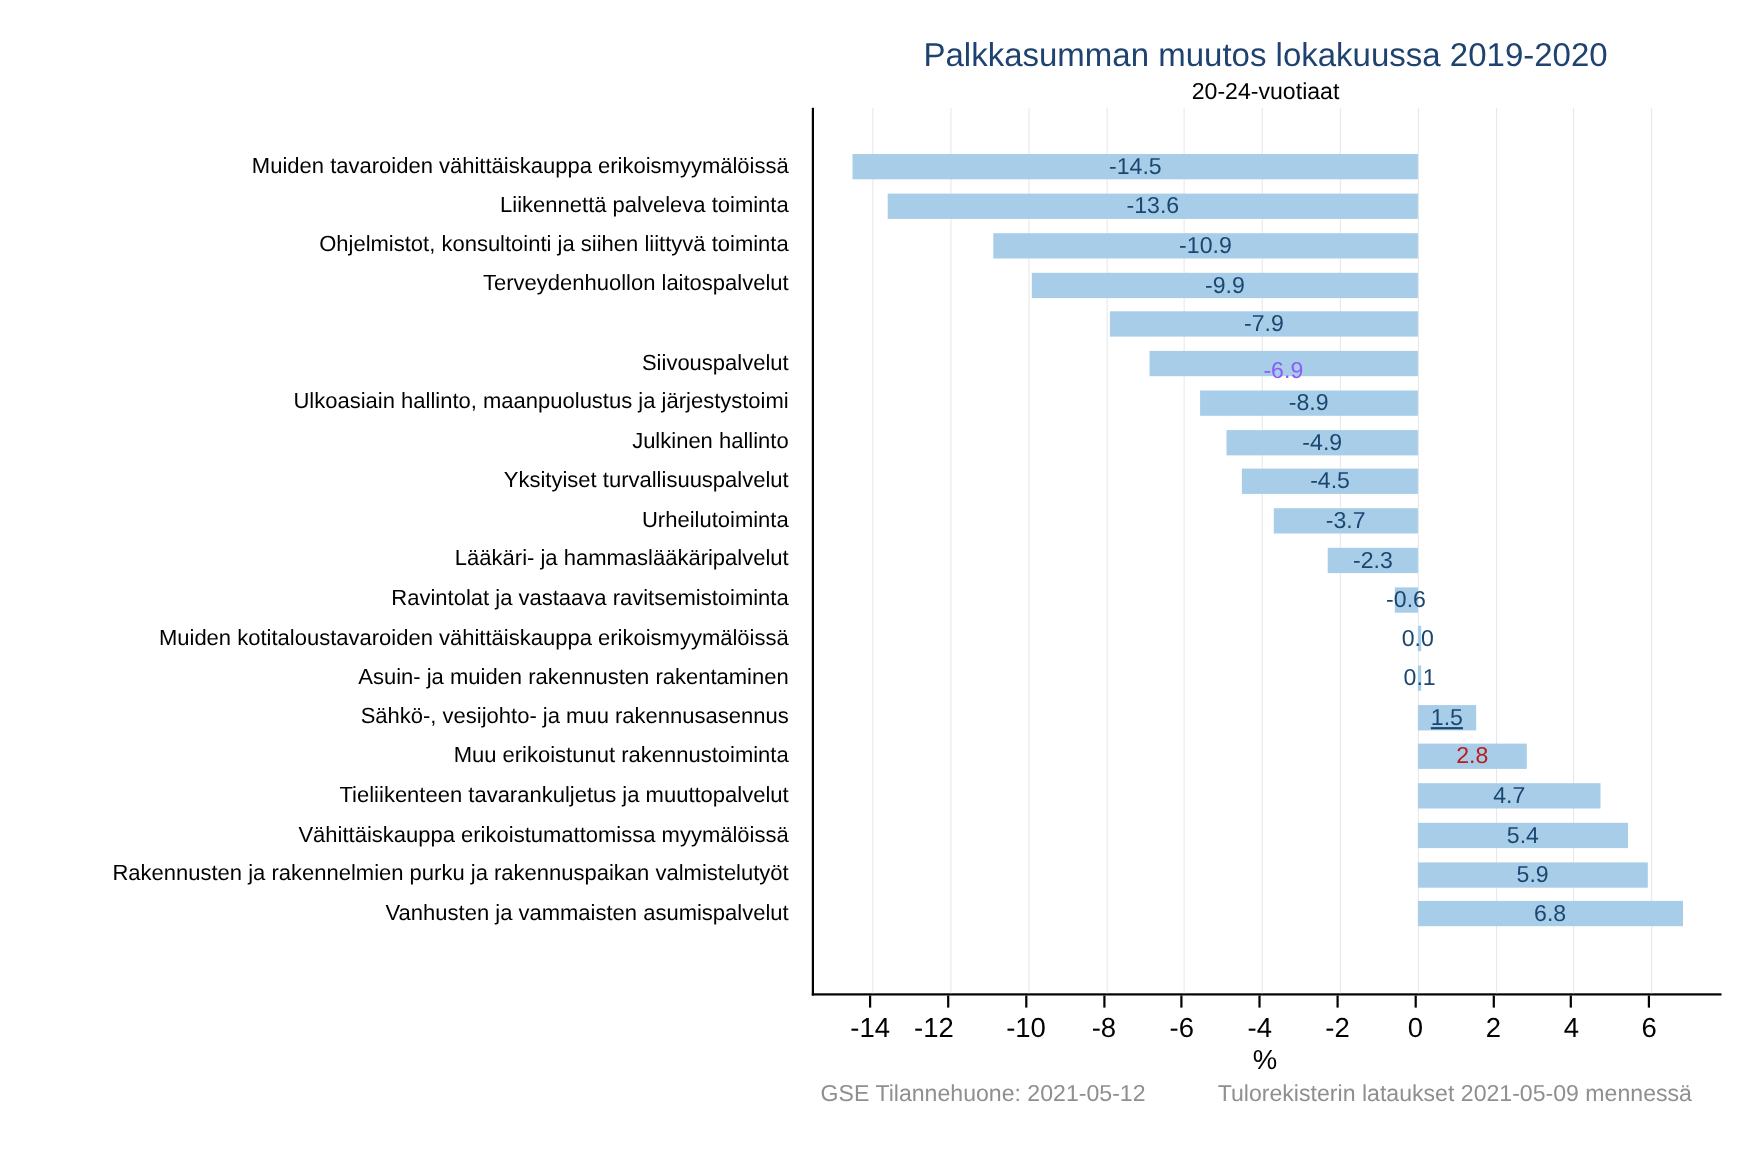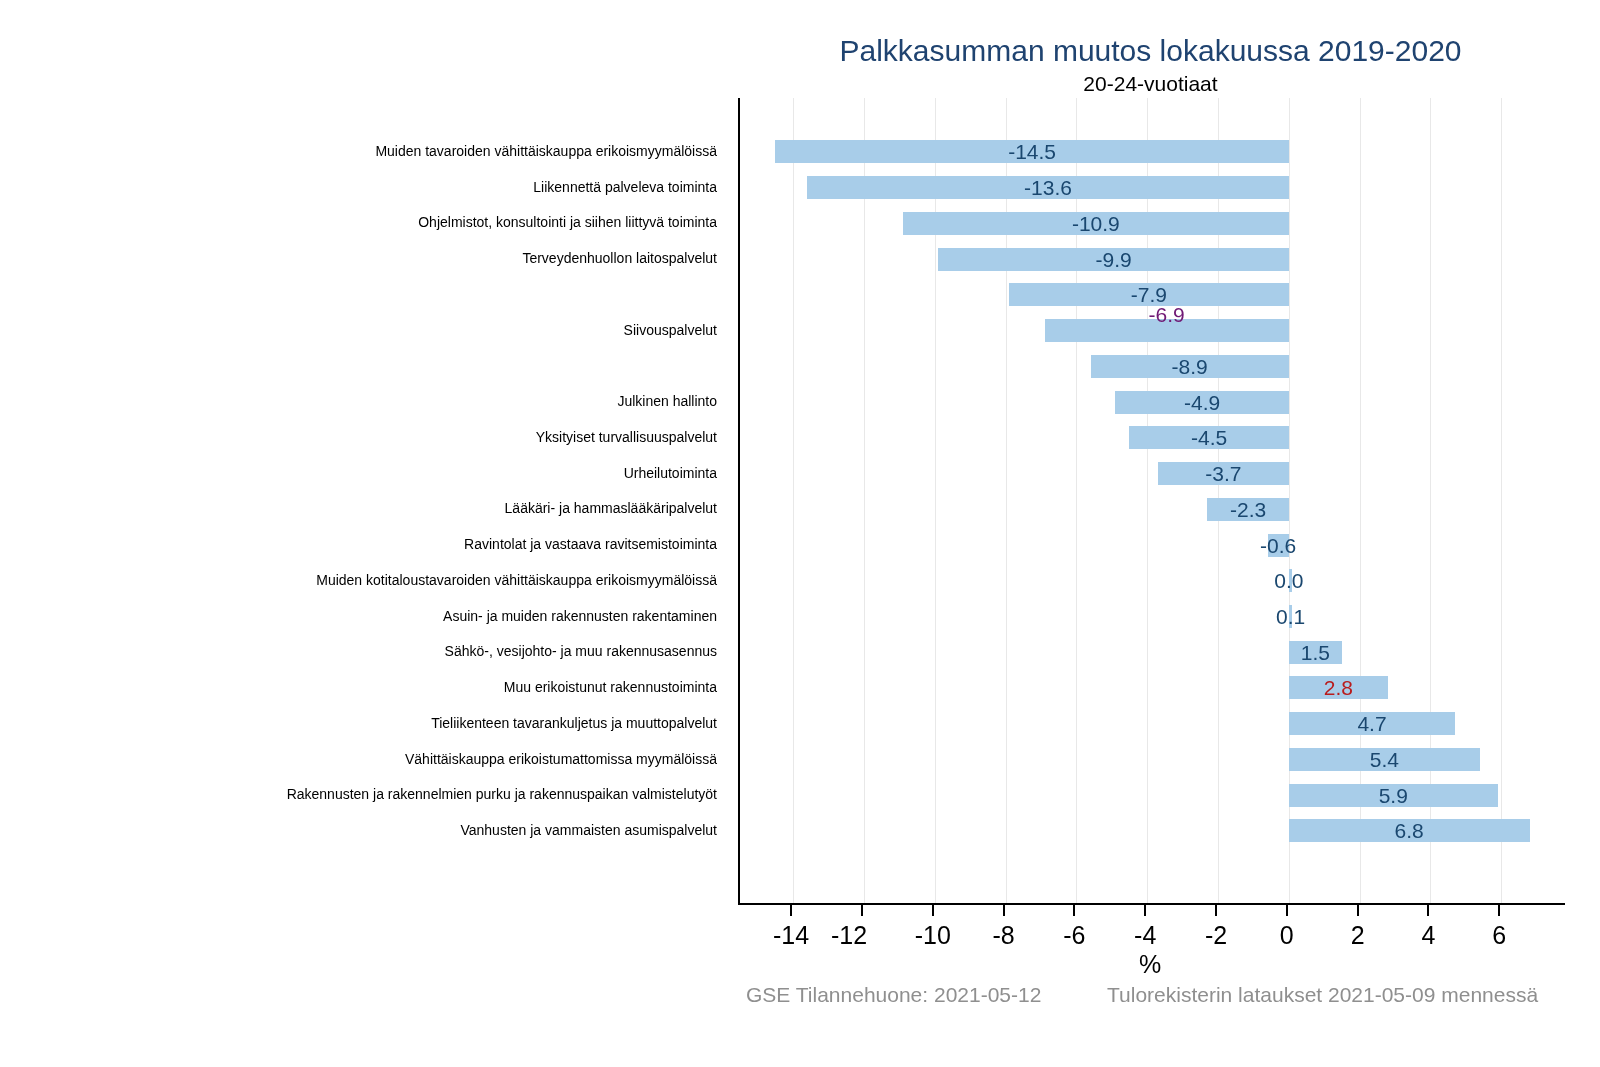--- a/index.html
+++ b/index.html
@@ -28,21 +28,21 @@
     white-space: nowrap;
   }
   .labels-layer {
     position: absolute;
     left: 0; top: 98px; width: 717px; height: 805px;
   }
   .cat-label {
     position: absolute;
     left: 0; right: 0;
     text-align: right;
-    font-size: 14px;
+    font-size: 20px;
     color: #000000;
     white-space: nowrap;
   }
   .plot {
     position: absolute;
     left: 738px; top: 98px;
     width: 825px; height: 805px;
     border-left: 2px solid #000000;
     border-bottom: 2px solid #000000;
     box-sizing: content-box;
@@ -106,20 +106,21 @@
 
   <div class="chart-title" style="color: rgb(31, 67, 112);">Palkkasumman muutos lokakuussa 2019-2020</div>
   <div class="chart-subtitle">20-24-vuotiaat</div>
 
   <div class="labels-layer">
       <div class="cat-label" style="top: 36px; height: 35.74px; line-height: 35.74px;">Muiden tavaroiden vähittäiskauppa erikoismyymälöissä</div>
       <div class="cat-label" style="top: 71.74px; height: 35.74px; line-height: 35.74px;">Liikennettä palveleva toiminta</div>
       <div class="cat-label" style="top: 143.22px; height: 35.74px; line-height: 35.74px;">Terveydenhuollon laitospalvelut</div>
       <div class="cat-label" style="top: 107.48px; height: 35.74px; line-height: 35.74px;">Ohjelmistot, konsultointi ja siihen liittyvä toiminta</div>
       <div class="cat-label" style="top: 214.7px; height: 35.74px; line-height: 35.74px;">Siivouspalvelut</div>
+      <div class="cat-label" style="top: 250.44px; height: 35.74px; line-height: 35.74px;">Ulkoasiain hallinto, maanpuolustus ja järjestystoimi</div>
       <div class="cat-label" style="top: 286.18px; height: 35.74px; line-height: 35.74px;">Julkinen hallinto</div>
       <div class="cat-label" style="top: 321.92px; height: 35.74px; line-height: 35.74px;">Yksityiset turvallisuuspalvelut</div>
       <div class="cat-label" style="top: 357.66px; height: 35.74px; line-height: 35.74px;">Urheilutoiminta</div>
       <div class="cat-label" style="top: 393.4px; height: 35.74px; line-height: 35.74px;">Lääkäri- ja hammaslääkäripalvelut</div>
       <div class="cat-label" style="top: 429.14px; height: 35.74px; line-height: 35.74px;">Ravintolat ja vastaava ravitsemistoiminta</div>
       <div class="cat-label" style="top: 464.88px; height: 35.74px; line-height: 35.74px;">Muiden kotitaloustavaroiden vähittäiskauppa erikoismyymälöissä</div>
       <div class="cat-label" style="top: 500.62px; height: 35.74px; line-height: 35.74px;">Asuin- ja muiden rakennusten rakentaminen</div>
       <div class="cat-label" style="top: 536.36px; height: 35.74px; line-height: 35.74px;">Sähkö-, vesijohto- ja muu rakennusasennus</div>
       <div class="cat-label" style="top: 572.1px; height: 35.74px; line-height: 35.74px;">Muu erikoistunut rakennustoiminta</div>
       <div class="cat-label" style="top: 607.84px; height: 35.74px; line-height: 35.74px;">Tieliikenteen tavarankuljetus ja muuttopalvelut</div>
@@ -147,39 +148,39 @@
         <div class="bar-value" style="left: 292.114px; top: 42.37px; color: rgb(26, 71, 111);">-14.5</div>
         <div class="bar" style="left: 67.2747px; width: 481.545px; top: 78.11px; background: rgb(168, 205, 233);"></div>
         <div class="bar-value" style="left: 308.047px; top: 78.11px; color: rgb(26, 71, 111);">-13.6</div>
         <div class="bar" style="left: 162.876px; width: 385.944px; top: 113.85px; background: rgb(168, 205, 233);"></div>
         <div class="bar-value" style="left: 355.848px; top: 113.85px; color: rgb(26, 71, 111);">-10.9</div>
         <div class="bar" style="left: 198.283px; width: 350.536px; top: 149.59px; background: rgb(168, 205, 233);"></div>
         <div class="bar-value" style="left: 373.552px; top: 149.59px; color: rgb(26, 71, 111);">-9.9</div>
         <div class="bar" style="left: 269.099px; width: 279.721px; top: 185.33px; background: rgb(168, 205, 233);"></div>
         <div class="bar-value" style="left: 408.959px; top: 185.33px; color: rgb(26, 71, 111);">-7.9</div>
         <div class="bar" style="left: 304.506px; width: 244.313px; top: 221.07px; background: rgb(168, 205, 233);"></div>
-        <div class="bar-value" style="left: 426.663px; top: 205px; color: #701a75; text-align: right;">-6.9</div>
+        <div class="bar-value" style="left: 426.663px; top: 228px; color: #8b5cf6; text-align: right;">-6.9</div>
         <div class="bar" style="left: 350.536px; width: 198.283px; top: 256.81px; background: rgb(168, 205, 233);"></div>
         <div class="bar-value" style="left: 449.678px; top: 256.81px; color: rgb(26, 71, 111);">-8.9</div>
         <div class="bar" style="left: 375.322px; width: 173.498px; top: 292.55px; background: rgb(168, 205, 233);"></div>
         <div class="bar-value" style="left: 462.071px; top: 292.55px; color: rgb(26, 71, 111);">-4.9</div>
         <div class="bar" style="left: 389.485px; width: 159.335px; top: 328.29px; background: rgb(168, 205, 233);"></div>
         <div class="bar-value" style="left: 469.152px; top: 328.29px; color: rgb(26, 71, 111);">-4.5</div>
         <div class="bar" style="left: 417.811px; width: 131.009px; top: 364.03px; background: rgb(168, 205, 233);"></div>
         <div class="bar-value" style="left: 483.315px; top: 364.03px; color: rgb(26, 71, 111);">-3.7</div>
         <div class="bar" style="left: 467.382px; width: 81.4378px; top: 399.77px; background: rgb(168, 205, 233);"></div>
         <div class="bar-value" style="left: 508.101px; top: 399.77px; color: rgb(26, 71, 111);">-2.3</div>
         <div class="bar" style="left: 527.575px; width: 21.2446px; top: 435.51px; background: rgb(168, 205, 233);"></div>
         <div class="bar-value" style="left: 538.197px; top: 435.51px; color: rgb(26, 71, 111);">-0.6</div>
         <div class="bar" style="left: 548.82px; width: 3px; top: 471.25px; background: rgb(168, 205, 233);"></div>
         <div class="bar-value" style="left: 548.82px; top: 471.25px; color: rgb(26, 71, 111);">0.0</div>
         <div class="bar" style="left: 548.82px; width: 3.54077px; top: 506.99px; background: rgb(168, 205, 233);"></div>
         <div class="bar-value" style="left: 550.59px; top: 506.99px; color: rgb(26, 71, 111);">0.1</div>
         <div class="bar" style="left: 548.82px; width: 53.1116px; top: 542.73px; background: rgb(168, 205, 233);"></div>
-        <div class="bar-value" style="left: 575.376px; top: 542.73px; color: rgb(26, 71, 111);">1.5</div>
+        <div class="bar-value" style="left: 575.376px; top: 542.73px; color: rgb(26, 71, 111); text-decoration: underline;">1.5</div>
         <div class="bar" style="left: 548.82px; width: 99.1416px; top: 578.47px; background: rgb(168, 205, 233);"></div>
         <div class="bar-value" style="left: 598.391px; top: 578.47px; color: #b91c1c; text-align: right;">2.8</div>
         <div class="bar" style="left: 548.82px; width: 166.416px; top: 614.21px; background: rgb(168, 205, 233);"></div>
         <div class="bar-value" style="left: 632.028px; top: 614.21px; color: rgb(26, 71, 111);">4.7</div>
         <div class="bar" style="left: 548.82px; width: 191.202px; top: 649.95px; background: rgb(168, 205, 233);"></div>
         <div class="bar-value" style="left: 644.421px; top: 649.95px; color: rgb(26, 71, 111);">5.4</div>
         <div class="bar" style="left: 548.82px; width: 208.906px; top: 685.69px; background: rgb(168, 205, 233);"></div>
         <div class="bar-value" style="left: 653.273px; top: 685.69px; color: rgb(26, 71, 111);">5.9</div>
         <div class="bar" style="left: 548.82px; width: 240.773px; top: 721.43px; background: rgb(168, 205, 233);"></div>
         <div class="bar-value" style="left: 669.206px; top: 721.43px; color: rgb(26, 71, 111);">6.8</div>

